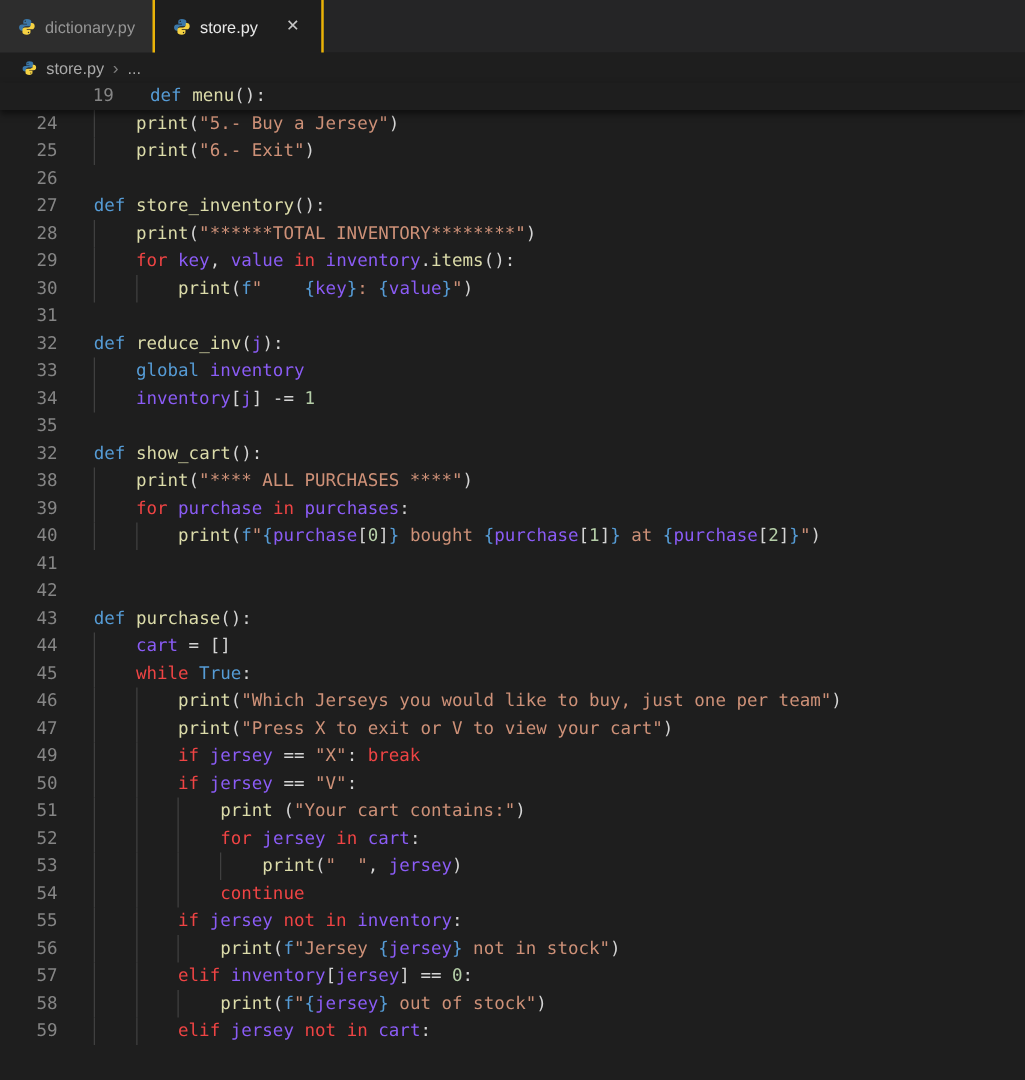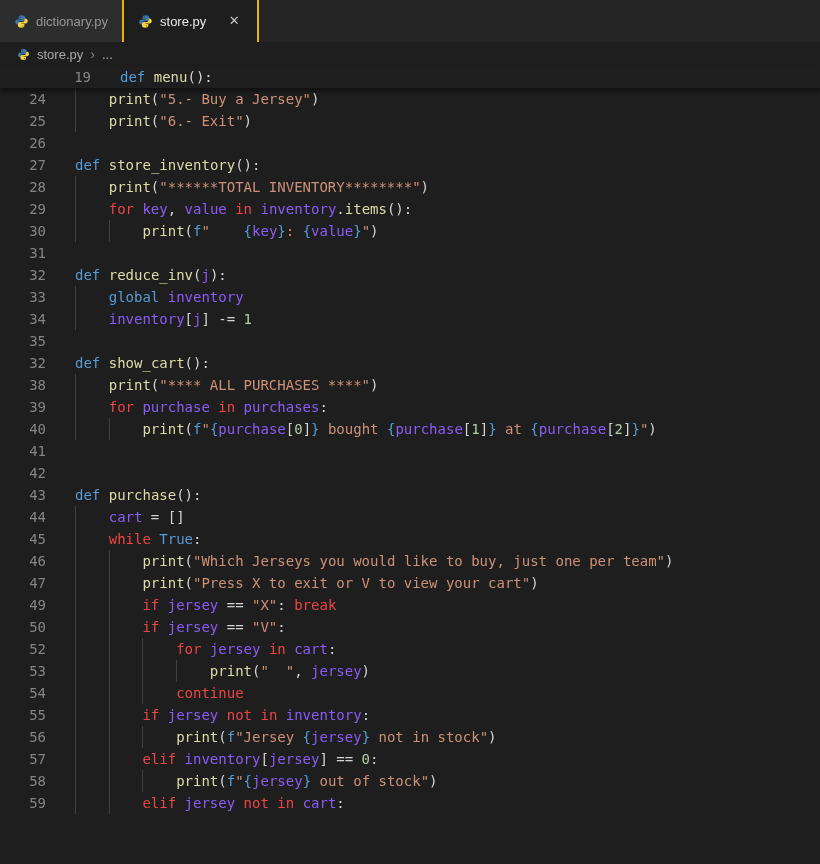--- a/index.html
+++ b/index.html
@@ -121,20 +121,21 @@
       <div class="line"><span class="num">40</span><span class="code" style="padding-left: 8ch;"><span class="guide" style="left: 0ch;"></span><span class="guide" style="left: 4ch;"></span><span class="c-f">print</span><span class="c-p">(</span><span class="c-b">f</span><span class="c-s">"</span><span class="c-b">{</span><span class="c-v">purchase</span><span class="c-p">[</span><span class="c-n">0</span><span class="c-p">]</span><span class="c-b">}</span><span class="c-s"> bought </span><span class="c-b">{</span><span class="c-v">purchase</span><span class="c-p">[</span><span class="c-n">1</span><span class="c-p">]</span><span class="c-b">}</span><span class="c-s"> at </span><span class="c-b">{</span><span class="c-v">purchase</span><span class="c-p">[</span><span class="c-n">2</span><span class="c-p">]</span><span class="c-b">}</span><span class="c-s">"</span><span class="c-p">)</span></span></div>
       <div class="line"><span class="num">41</span><span class="code" style="padding-left: 0ch;"></span></div>
       <div class="line"><span class="num">42</span><span class="code" style="padding-left: 0ch;"></span></div>
       <div class="line"><span class="num">43</span><span class="code" style="padding-left: 0ch;"><span class="c-b">def</span><span class="c-p"> </span><span class="c-f">purchase</span><span class="c-p">():</span></span></div>
       <div class="line"><span class="num">44</span><span class="code" style="padding-left: 4ch;"><span class="guide" style="left: 0ch;"></span><span class="c-v">cart</span><span class="c-p"> = []</span></span></div>
       <div class="line"><span class="num">45</span><span class="code" style="padding-left: 4ch;"><span class="guide" style="left: 0ch;"></span><span class="c-k">while</span><span class="c-p"> </span><span class="c-b">True</span><span class="c-p">:</span></span></div>
       <div class="line"><span class="num">46</span><span class="code" style="padding-left: 8ch;"><span class="guide" style="left: 0ch;"></span><span class="guide" style="left: 4ch;"></span><span class="c-f">print</span><span class="c-p">(</span><span class="c-s">"Which Jerseys you would like to buy, just one per team"</span><span class="c-p">)</span></span></div>
       <div class="line"><span class="num">47</span><span class="code" style="padding-left: 8ch;"><span class="guide" style="left: 0ch;"></span><span class="guide" style="left: 4ch;"></span><span class="c-f">print</span><span class="c-p">(</span><span class="c-s">"Press X to exit or V to view your cart"</span><span class="c-p">)</span></span></div>
       <div class="line"><span class="num">49</span><span class="code" style="padding-left: 8ch;"><span class="guide" style="left: 0ch;"></span><span class="guide" style="left: 4ch;"></span><span class="c-k">if</span><span class="c-p"> </span><span class="c-v">jersey</span><span class="c-p"> == </span><span class="c-s">"X"</span><span class="c-p">: </span><span class="c-k">break</span></span></div>
       <div class="line"><span class="num">50</span><span class="code" style="padding-left: 8ch;"><span class="guide" style="left: 0ch;"></span><span class="guide" style="left: 4ch;"></span><span class="c-k">if</span><span class="c-p"> </span><span class="c-v">jersey</span><span class="c-p"> == </span><span class="c-s">"V"</span><span class="c-p">:</span></span></div>
+      <div class="line"><span class="num">51</span><span class="code" style="padding-left: 12ch;"><span class="guide" style="left: 0ch;"></span><span class="guide" style="left: 4ch;"></span><span class="guide" style="left: 8ch;"></span><span class="c-f">print</span><span class="c-p"> (</span><span class="c-s">"Your cart contains:"</span><span class="c-p">)</span></span></div>
       <div class="line"><span class="num">52</span><span class="code" style="padding-left: 12ch;"><span class="guide" style="left: 0ch;"></span><span class="guide" style="left: 4ch;"></span><span class="guide" style="left: 8ch;"></span><span class="c-k">for</span><span class="c-p"> </span><span class="c-v">jersey</span><span class="c-p"> </span><span class="c-k">in</span><span class="c-p"> </span><span class="c-v">cart</span><span class="c-p">:</span></span></div>
       <div class="line"><span class="num">53</span><span class="code" style="padding-left: 16ch;"><span class="guide" style="left: 0ch;"></span><span class="guide" style="left: 4ch;"></span><span class="guide" style="left: 8ch;"></span><span class="guide" style="left: 12ch;"></span><span class="c-f">print</span><span class="c-p">(</span><span class="c-s">"  "</span><span class="c-p">, </span><span class="c-v">jersey</span><span class="c-p">)</span></span></div>
       <div class="line"><span class="num">54</span><span class="code" style="padding-left: 12ch;"><span class="guide" style="left: 0ch;"></span><span class="guide" style="left: 4ch;"></span><span class="guide" style="left: 8ch;"></span><span class="c-k">continue</span></span></div>
       <div class="line"><span class="num">55</span><span class="code" style="padding-left: 8ch;"><span class="guide" style="left: 0ch;"></span><span class="guide" style="left: 4ch;"></span><span class="c-k">if</span><span class="c-p"> </span><span class="c-v">jersey</span><span class="c-p"> </span><span class="c-k">not</span><span class="c-p"> </span><span class="c-k">in</span><span class="c-p"> </span><span class="c-v">inventory</span><span class="c-p">:</span></span></div>
       <div class="line"><span class="num">56</span><span class="code" style="padding-left: 12ch;"><span class="guide" style="left: 0ch;"></span><span class="guide" style="left: 4ch;"></span><span class="guide" style="left: 8ch;"></span><span class="c-f">print</span><span class="c-p">(</span><span class="c-b">f</span><span class="c-s">"Jersey </span><span class="c-b">{</span><span class="c-v">jersey</span><span class="c-b">}</span><span class="c-s"> not in stock"</span><span class="c-p">)</span></span></div>
       <div class="line"><span class="num">57</span><span class="code" style="padding-left: 8ch;"><span class="guide" style="left: 0ch;"></span><span class="guide" style="left: 4ch;"></span><span class="c-k">elif</span><span class="c-p"> </span><span class="c-v">inventory</span><span class="c-p">[</span><span class="c-v">jersey</span><span class="c-p">] == </span><span class="c-n">0</span><span class="c-p">:</span></span></div>
       <div class="line"><span class="num">58</span><span class="code" style="padding-left: 12ch;"><span class="guide" style="left: 0ch;"></span><span class="guide" style="left: 4ch;"></span><span class="guide" style="left: 8ch;"></span><span class="c-f">print</span><span class="c-p">(</span><span class="c-b">f</span><span class="c-s">"</span><span class="c-b">{</span><span class="c-v">jersey</span><span class="c-b">}</span><span class="c-s"> out of stock"</span><span class="c-p">)</span></span></div>
       <div class="line"><span class="num">59</span><span class="code" style="padding-left: 8ch;"><span class="guide" style="left: 0ch;"></span><span class="guide" style="left: 4ch;"></span><span class="c-k">elif</span><span class="c-p"> </span><span class="c-v">jersey</span><span class="c-p"> </span><span class="c-k">not</span><span class="c-p"> </span><span class="c-k">in</span><span class="c-p"> </span><span class="c-v">cart</span><span class="c-p">:</span></span></div>
     </div>
 </div>

